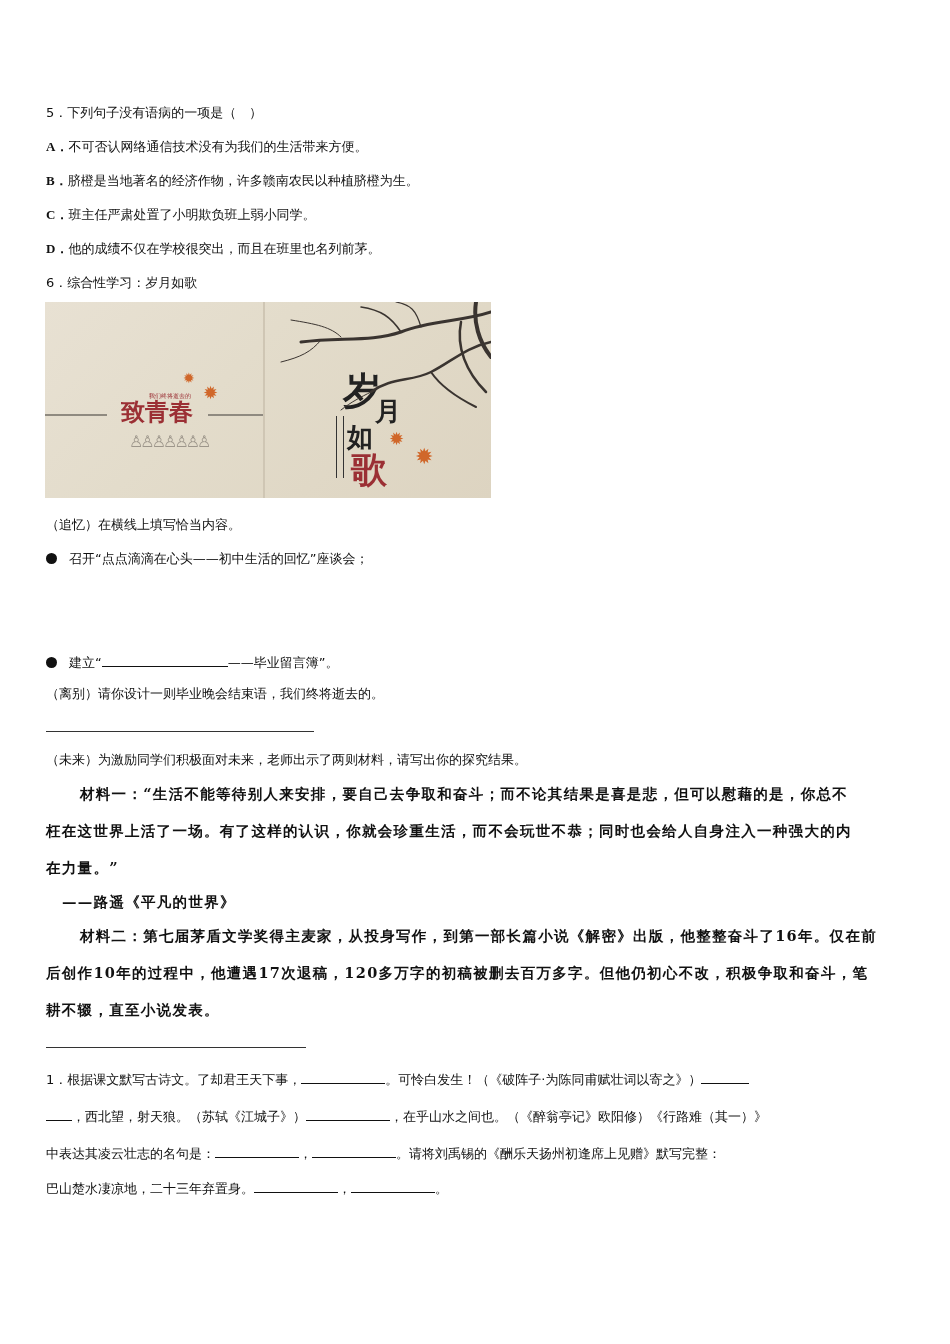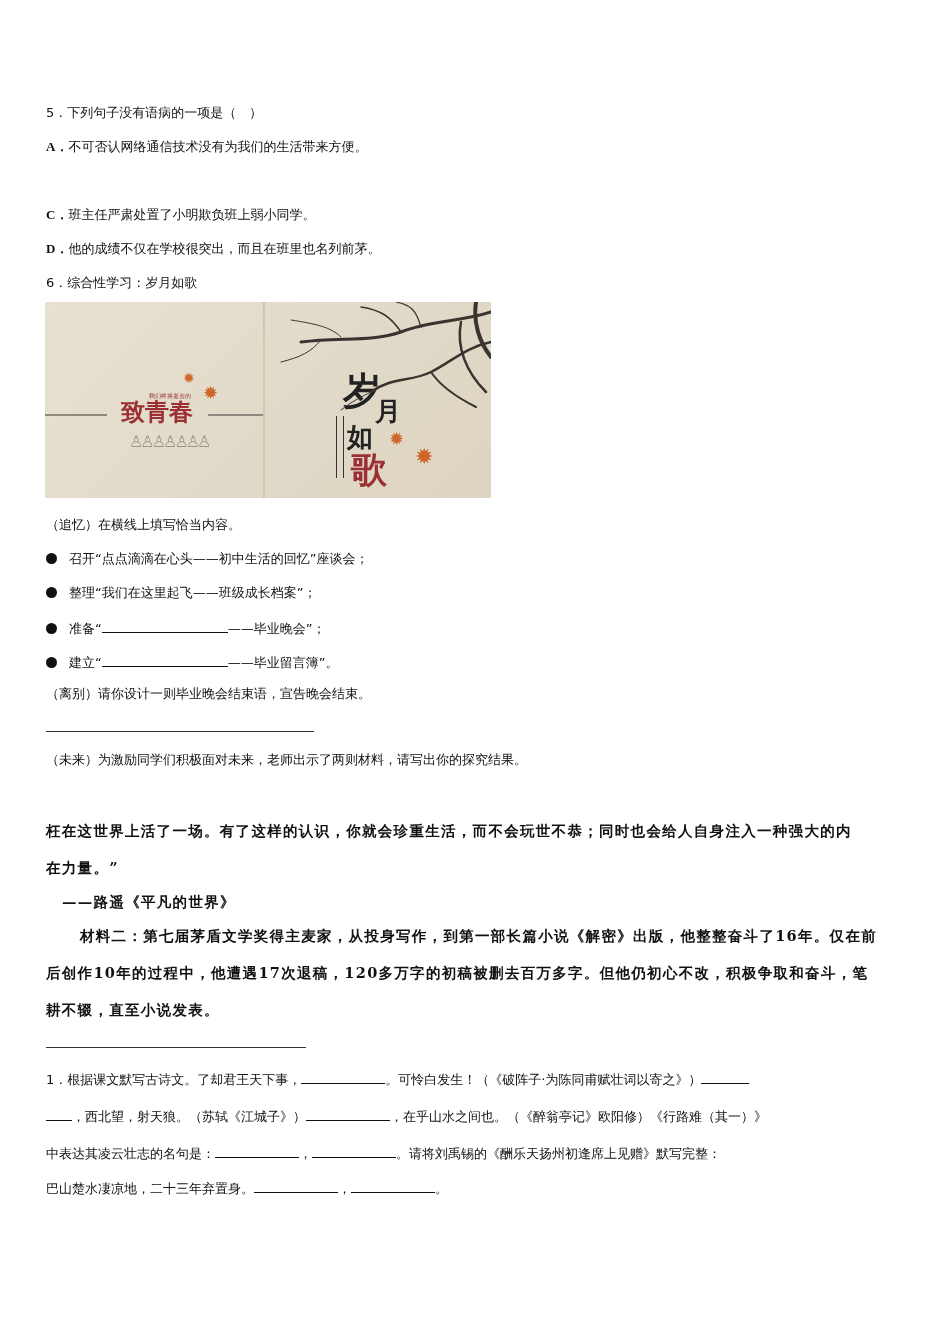--- a/index.html
+++ b/index.html
@@ -28,20 +28,23 @@
   .tree { position: absolute; right: 0; top: 0; }
 </style>
 </head>
 <body>
 
 <div class="page">
 
   <div class="line sans" style="top:103px;">5．下列句子没有语病的一项是（　）</div>
   <div class="line sans" style="top:137px;">
     <span class="opt-letter">A．</span><span>不可否认网络通信技术没有为我们的生活带来方便。</span>
+  </div>
+  <div class="line sans" style="top:171px;">
+    <span class="opt-letter">B．</span><span>脐橙是当地著名的经济作物，许多赣南农民以种植脐橙为生。</span>
   </div>
   <div class="line sans" style="top:205px;">
     <span class="opt-letter">C．</span><span>班主任严肃处置了小明欺负班上弱小同学。</span>
   </div>
   <div class="line sans" style="top:239px;">
     <span class="opt-letter">D．</span><span>他的成绩不仅在学校很突出，而且在班里也名列前茅。</span>
   </div>
 
   <div class="line sans" style="top:273px;">6．综合性学习：岁月如歌</div>
 
@@ -75,35 +78,30 @@
         <path d="M160 25 C155 8 150 3 135 0" stroke-width="1.2"></path>
       </g>
     </svg>
   </div>
 
   <div class="line sans" style="top:515px;">（追忆）在横线上填写恰当内容。</div>
 
   <div class="line sans" style="top:549px;">
     <span class="bullet"></span><span>召开“点点滴滴在心头——初中生活的回忆”座谈会；</span>
   </div>
-  <div class="line sans" style="top:583px;">
-    <span class="bullet"></span><span>整理“我们在这里起飞——班级成长档案”；</span>
-  </div>
-  <div class="line sans" style="top:617px;">
-    <span class="bullet"></span><span>准备“</span><span class="blank" style="width:126px;"></span><span>——毕业晚会”；</span>
-  </div>
   <div class="line sans" style="top:651px;">
     <span class="bullet"></span><span>建立“</span><span class="blank" style="width:126px;"></span><span>——毕业留言簿”。</span>
   </div>
 
-  <div class="line sans" style="top:684px;">（离别）请你设计一则毕业晚会结束语，宣告晚会结束。</div>
+  <div class="line sans" style="top:684px;">（离别）请你设计一则毕业晚会结束语，我们终将逝去的。</div>
   <div class="hrule" style="top:731px; width:268px;"></div>
 
   <div class="line sans" style="top:750px;">（未来）为激励同学们积极面对未来，老师出示了两则材料，请写出你的探究结果。</div>
 
+  <div class="line bold-serif material" style="top:784px; left:80px;">材料一：“生活不能等待别人来安排，要自己去争取和奋斗；而不论其结果是喜是悲，但可以慰藉的是，你总不</div>
   <div class="line bold-serif material" style="top:821px;">枉在这世界上活了一场。有了这样的认识，你就会珍重生活，而不会玩世不恭；同时也会给人自身注入一种强大的内</div>
   <div class="line bold-serif material" style="top:858px;">在力量。”</div>
   <div class="line bold-serif material" style="top:892px; left:62px;">——路遥《平凡的世界》</div>
 
   <div class="line bold-serif material" style="top:926px; left:80px;">材料二：第七届茅盾文学奖得主麦家，从投身写作，到第一部长篇小说《解密》出版，他整整奋斗了16年。仅在前</div>
   <div class="line bold-serif material" style="top:963px;">后创作10年的过程中，他遭遇17次退稿，120多万字的初稿被删去百万多字。但他仍初心不改，积极争取和奋斗，笔</div>
   <div class="line bold-serif material" style="top:1000px;text-align:right;">耕不辍，直至小说发表。</div>
   <div class="hrule" style="top:1047px; width:260px;"></div>
 
   <div class="line sans" style="top:1068px;">

